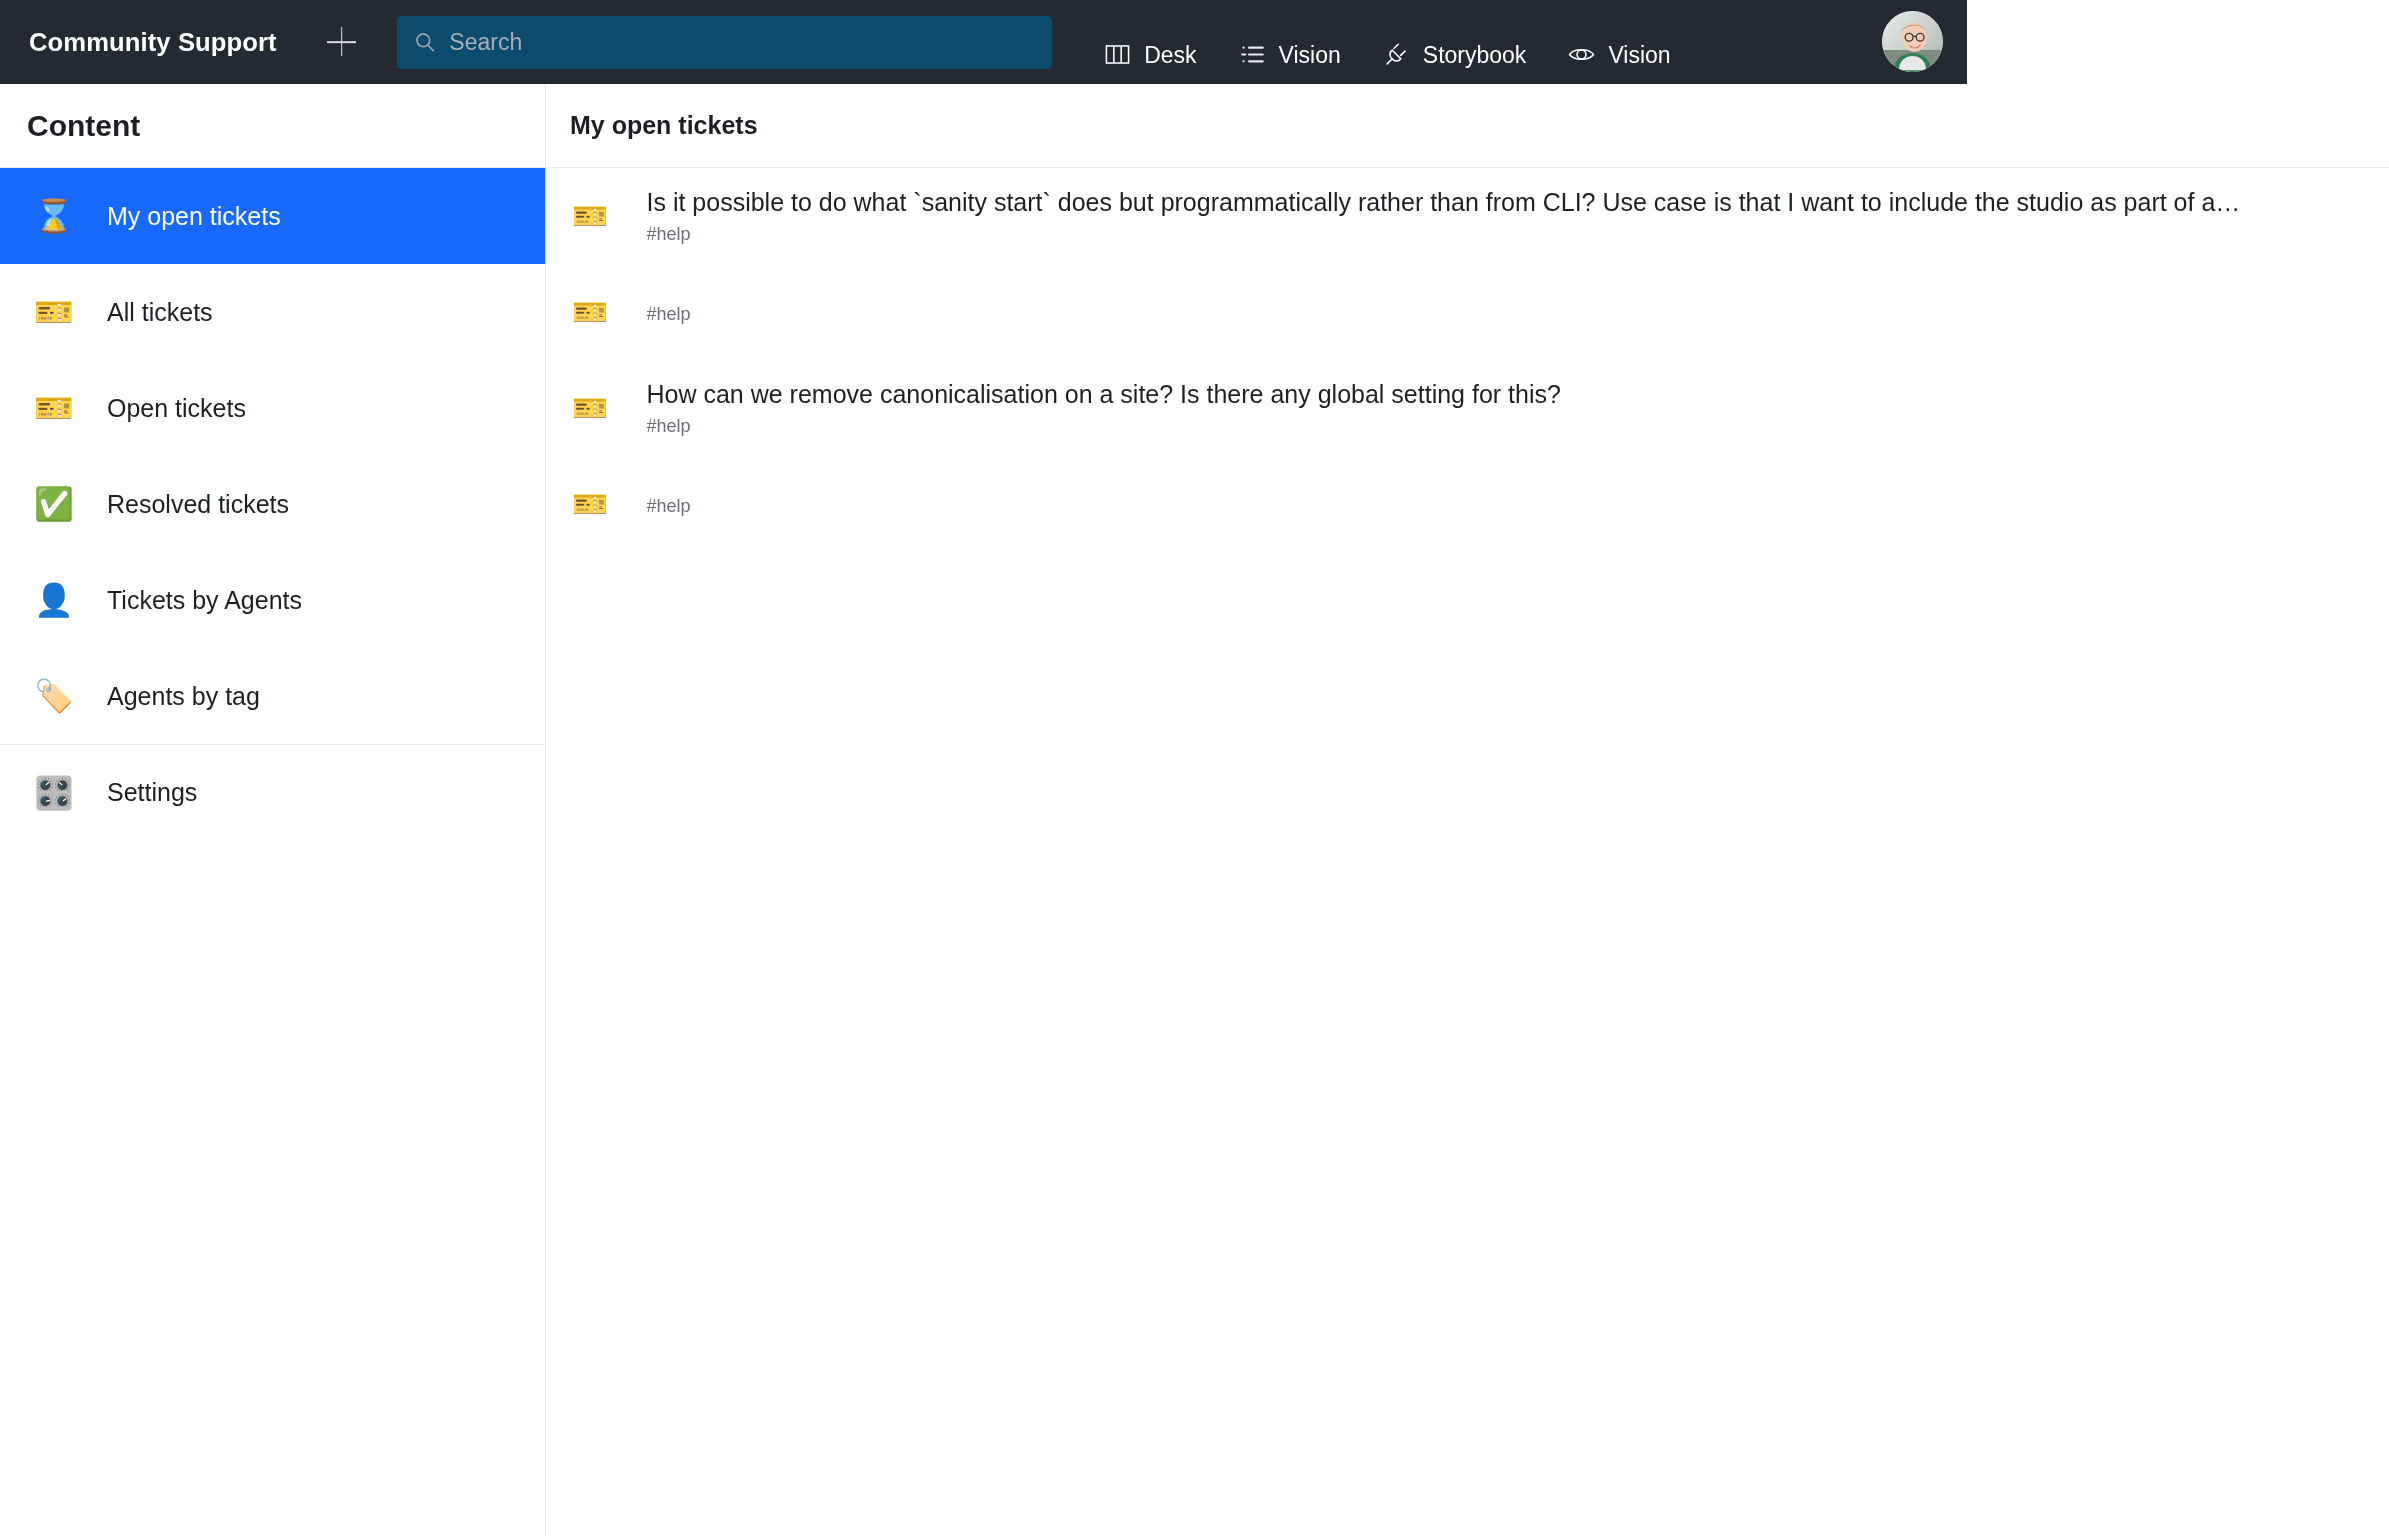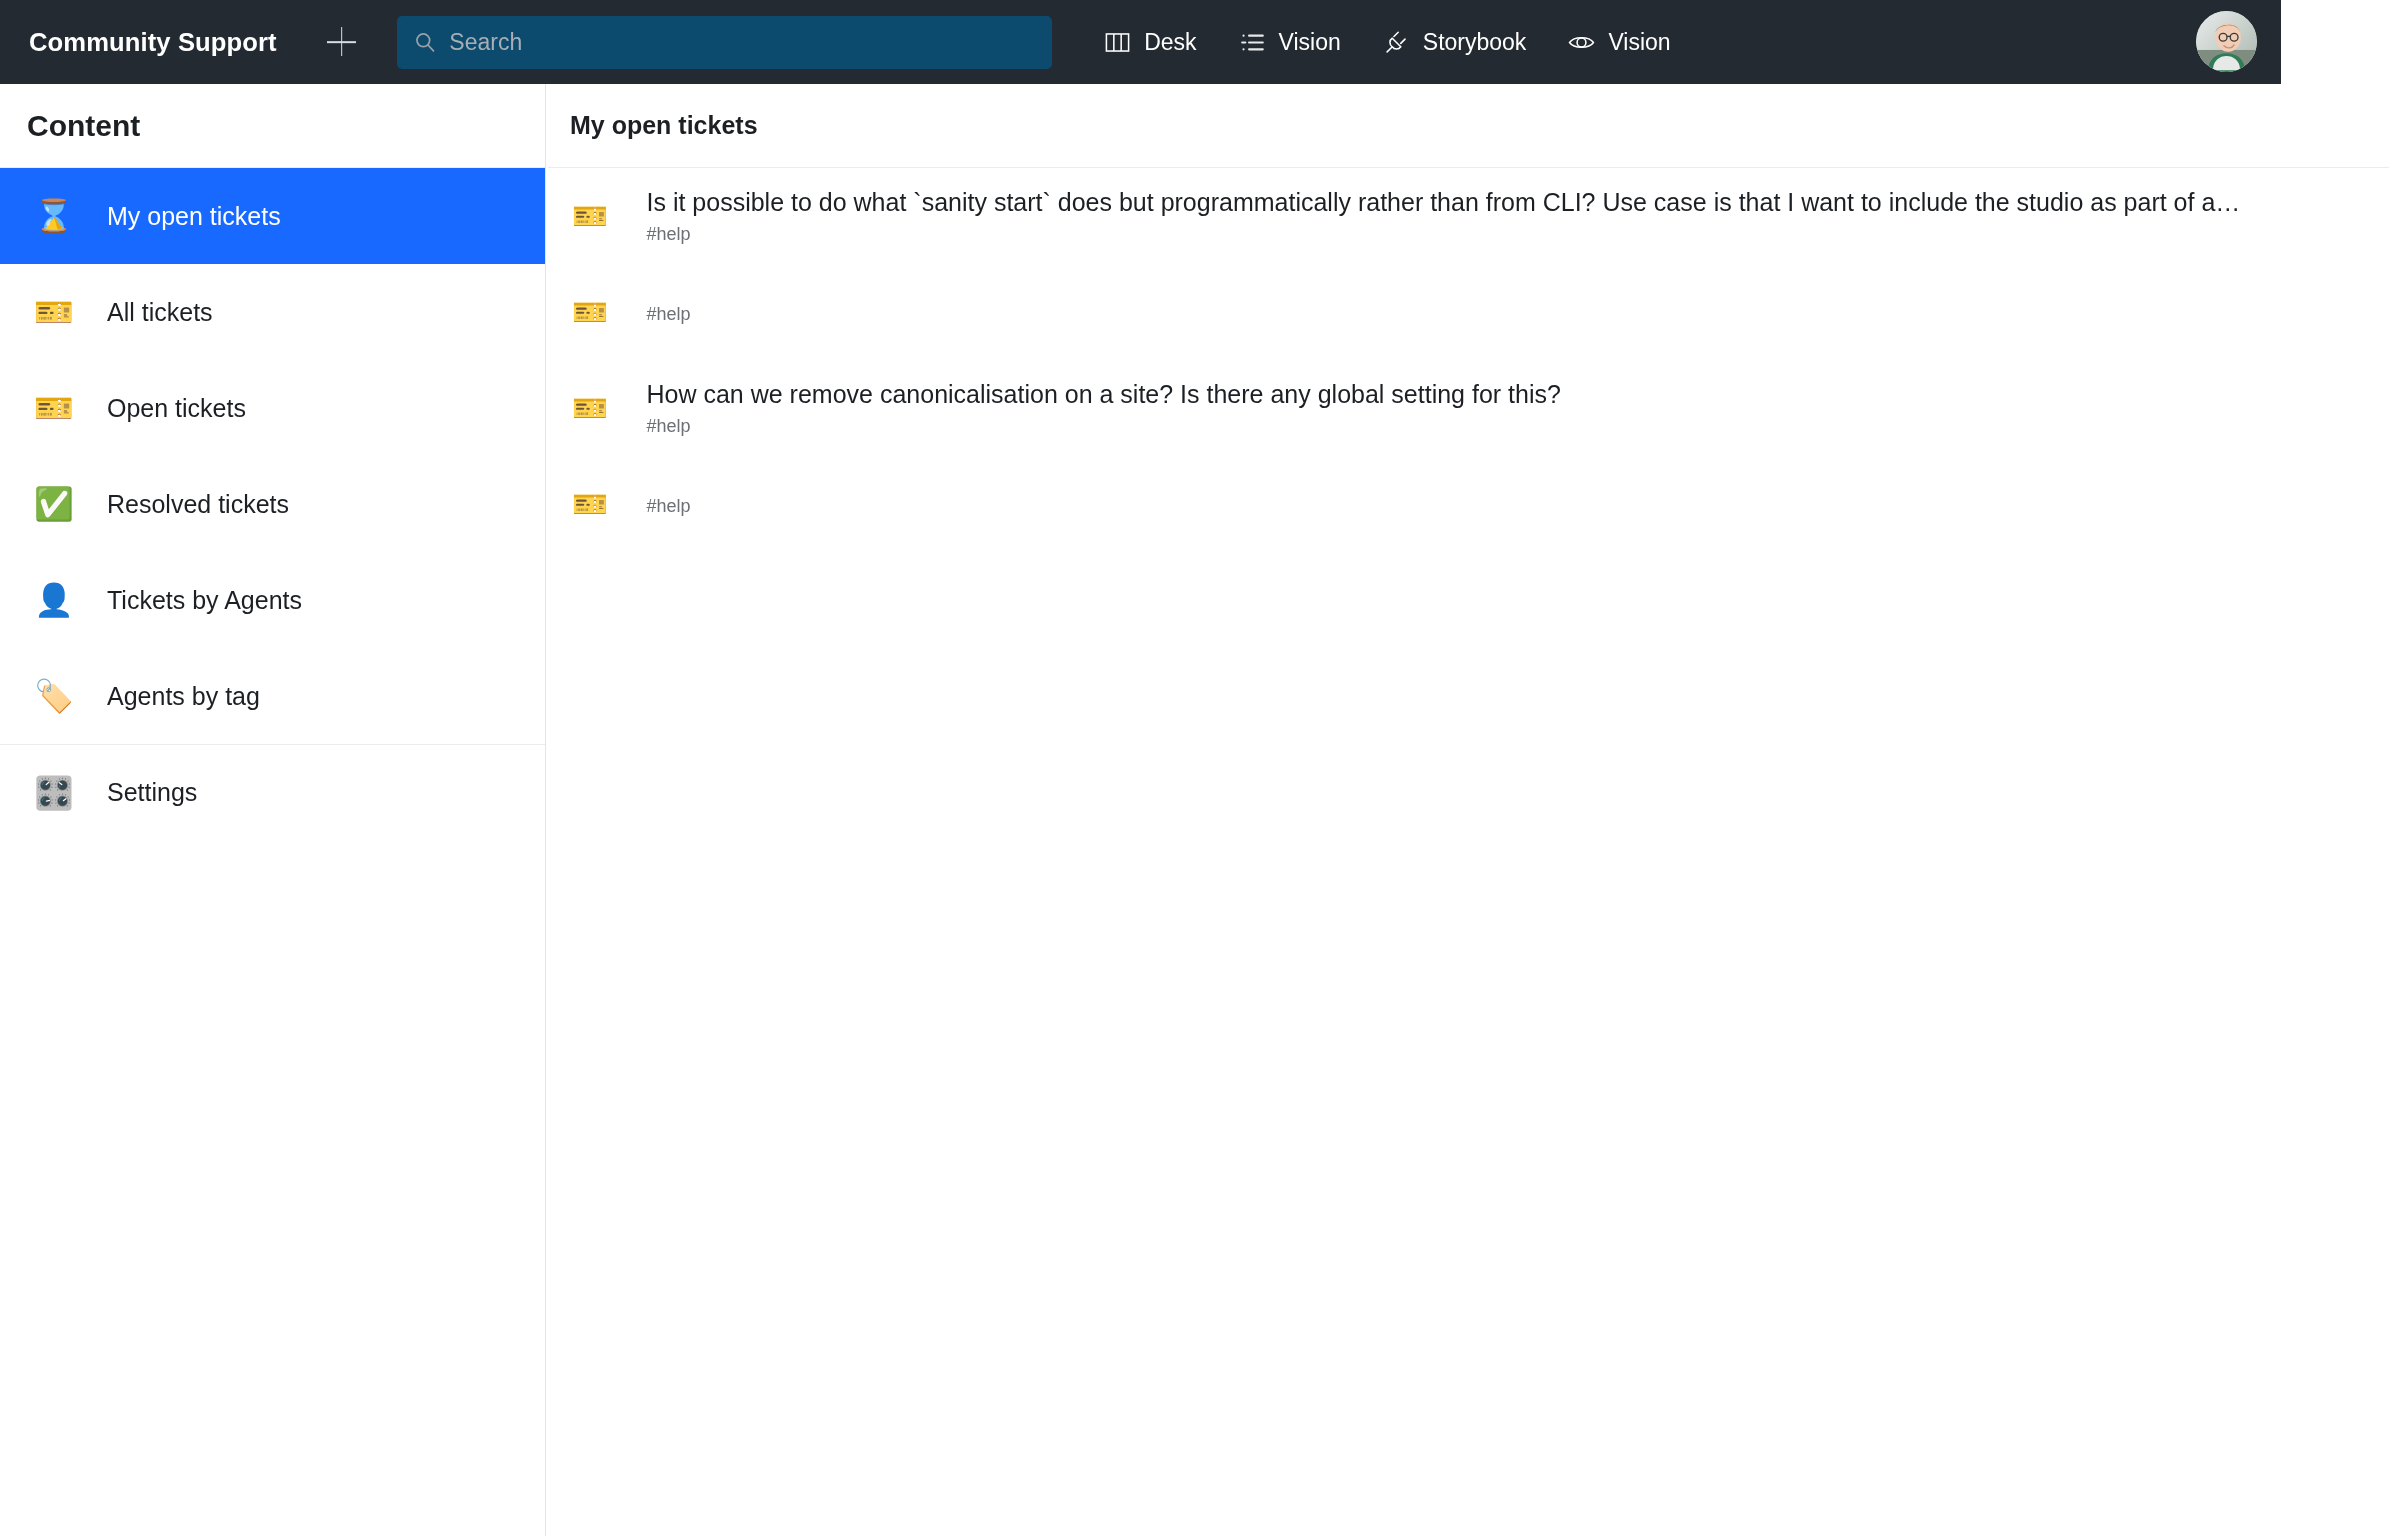--- a/index.html
+++ b/index.html
@@ -9,21 +9,21 @@
     height: 1536px;
     background: #ffffff;
     font-family: "Liberation Sans", sans-serif;
     overflow: hidden;
   }
 
   
   .topbar {
     position: absolute;
     top: 0; left: 0;
-    width: 2281px;
+    width: 1967px;
     height: 84px;
     background: #232a31;
     display: flex;
     align-items: center;
   }
 
   .brand {
     color: #ffffff;
     font-size: 25.6px;
     font-weight: bold;
@@ -67,21 +67,21 @@
   }
 
   .nav-items {
     display: flex;
     align-items: center;
     margin-left: 31px;
     gap: 0px;
   }
   .nav-item {
     display: flex;
-    align-items: center;
+    align-items: flex-end;
     padding: 0 20.5px;
     height: 53px;
     cursor: pointer;
     color: #ffffff;
     white-space: nowrap;
   }
   .nav-item .nav-icon { width: 29px; height: 29px; margin-right: 12px; flex: 0 0 auto; }
   .nav-item .nav-label { font-size: 23px; }
 
   .avatar {

